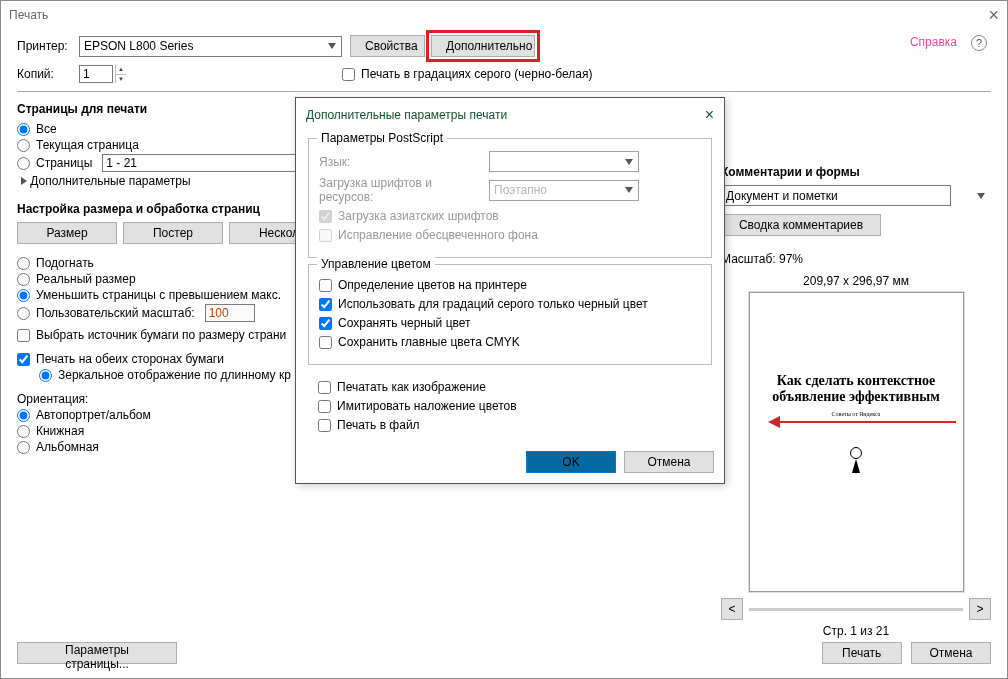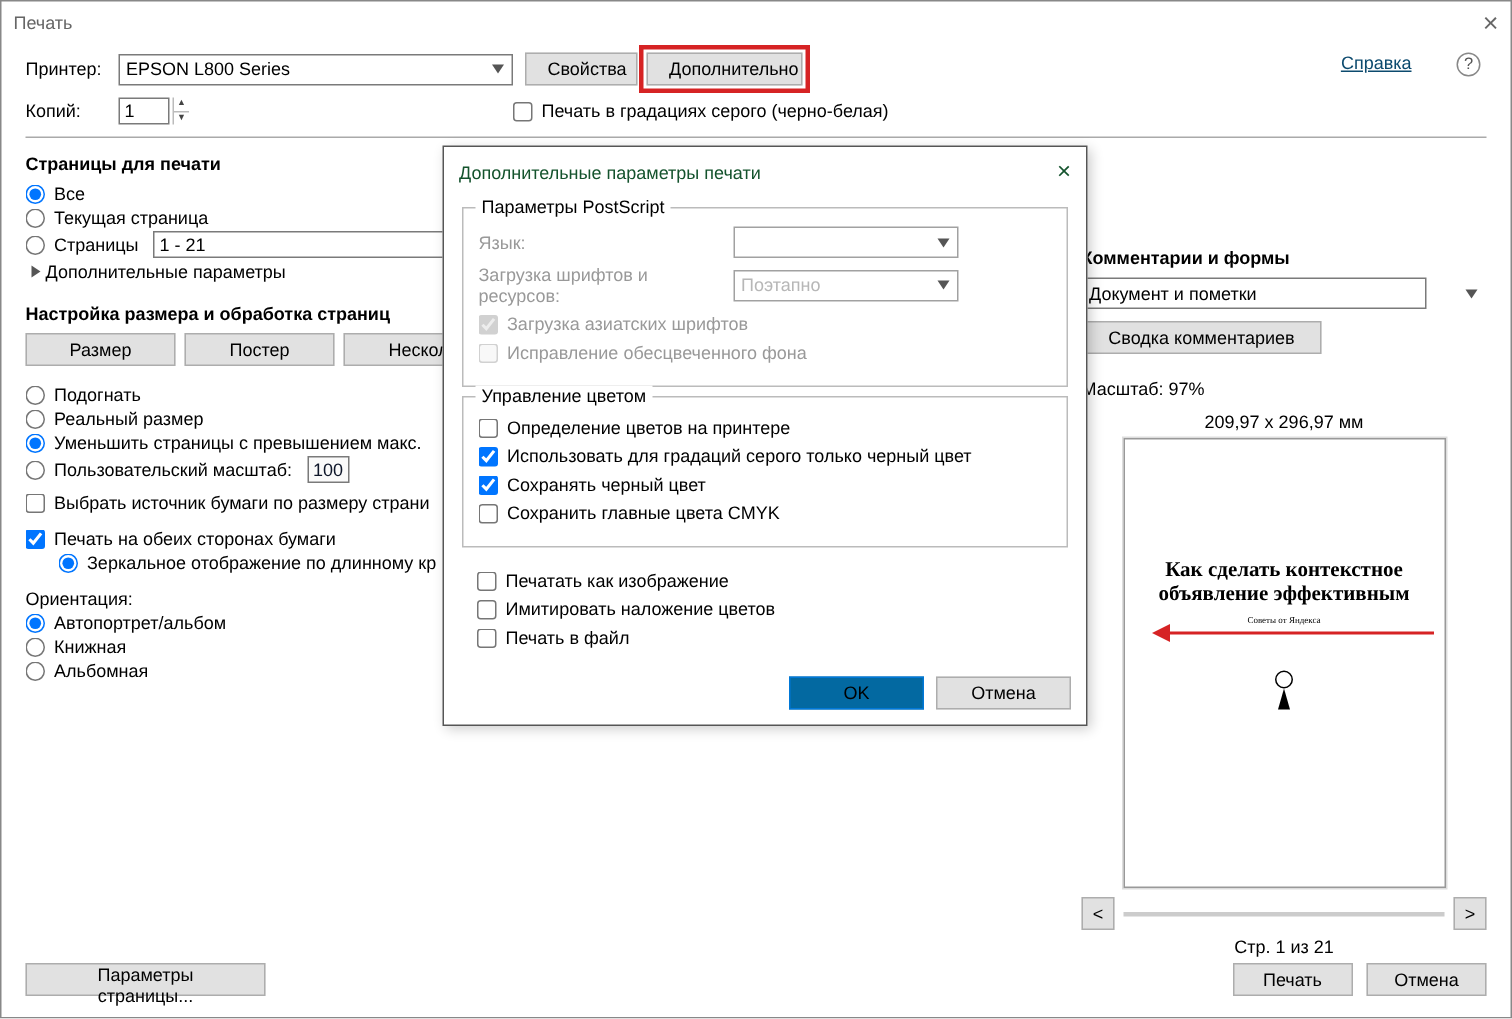--- a/index.html
+++ b/index.html
@@ -12,21 +12,21 @@
 .lbl{color:#000;min-width:62px}
 select,.combo{font:inherit;height:21px;border:1px solid #7a7a7a;background:#fff;padding:0 4px}
 input[type=text],input[type=number]{font:inherit;height:18px;border:1px solid #7a7a7a;padding:0 3px}
 .numbox{position:relative;width:48px}
 .numbox input{width:34px}
 .spinner{position:absolute;right:1px;top:0;width:11px;height:18px;display:flex;flex-direction:column;border-left:1px solid #bbb}
 .spinner span{flex:1;font-size:6px;text-align:center;line-height:8px;color:#444;border-bottom:1px solid #bbb}
 .spinner span:last-child{border-bottom:none}
 .btn{font:inherit;background:#e1e1e1;border:1px solid #adadad;height:22px;padding:0 14px;cursor:default}
 .btn.highlight{outline:3px solid #d62324;outline-offset:2px}
-.linkright{position:absolute;right:66px;top:6px;color:#0c4a6e;text-decoration:underline}
+.linkright{position:absolute;right:50px;top:6px;color:#ec4899;}
 .helpicon{position:absolute;right:20px;top:6px;width:16px;height:16px;border:1px solid #888;border-radius:50%;text-align:center;line-height:14px;color:#555;font-size:11px}
 .group-title{font-weight:bold;margin:10px 0 6px}
 .radio,.check{display:flex;align-items:center;margin:2px 0}
 .radio input,.check input{margin:0 6px 0 0}
 .check input{margin-left:0}
 hr{border:none;border-top:1px solid #aaa;margin:8px 0}
 .sizebtns{display:flex;margin-top:4px}
 .sizebtns .btn{width:100px;margin-right:6px}
 .sub-indent{padding-left:22px}
 .rightcol{position:absolute;right:16px;top:126px;width:270px}
@@ -135,21 +135,21 @@
           <input type="radio" name="sz" style="">
           <span>Реальный размер</span>
         </label>
       <label class="radio">
           <input type="radio" name="sz" checked="" style="">
           <span>Уменьшить страницы с превышением макс.</span>
         </label>
       <label class="radio">
           <input type="radio" name="sz" style="">
           <span style="margin-right:10px">Пользовательский масштаб:</span>
-        <input type="text" style="width: 28px; color: #0f172a;" disabled="" value="100">
+        <input type="text" style="width: 50px; color: #c2410c;" disabled="" value="100">
       </label>
       <label class="check" style="margin-top:6px">
           <input type="checkbox" style="">
           <span>Выбрать источник бумаги по размеру страни</span>
         </label>
 
       <label class="check" style="margin-top:10px">
           <input type="checkbox" checked="" style="">
           <span>Печать на обеих сторонах бумаги</span>
         </label>

